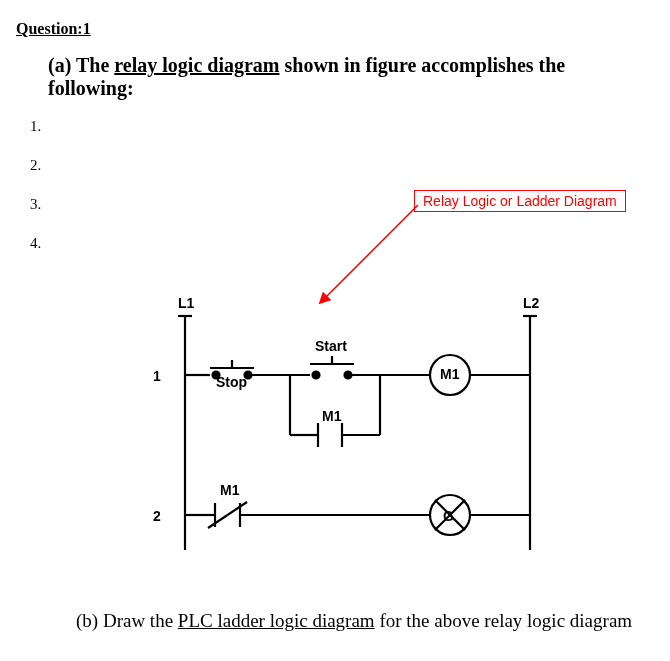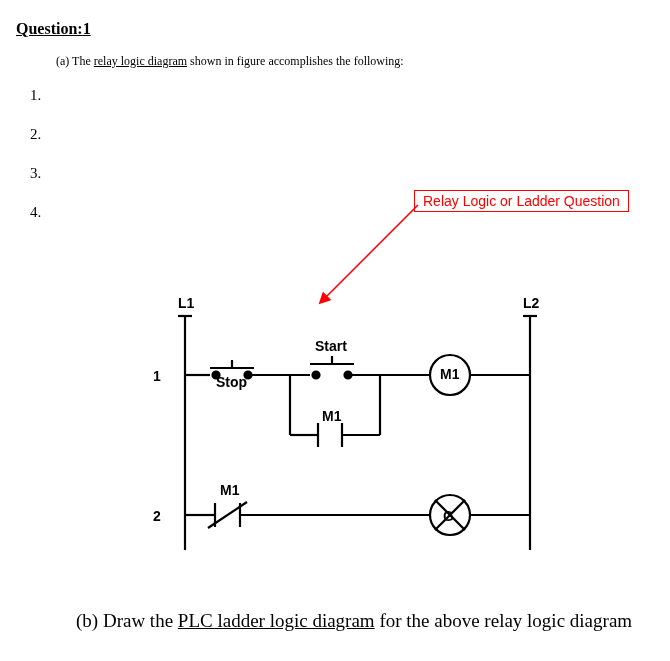--- a/index.html
+++ b/index.html
@@ -12,23 +12,24 @@
       padding: 20px 16px;
       position: relative;
     }
     .question-heading {
       font-weight: bold;
       text-decoration: underline;
       font-size: 16px;
       margin-bottom: 16px;
     }
     .part-a {
-      font-size: 12px;
-      margin-left: 40px;
+      font-size: 20px;
+      margin-left: 32px;
       margin-bottom: 18px;
+      font-weight: bold;
     }
     .part-a .underlined { text-decoration: underline; }
     .list {
       margin-left: 14px;
       font-size: 15px;
     }
     .list-item {
       margin-bottom: 22px;
     }
     .annotation-box {
@@ -81,21 +82,21 @@
   <span>(a) The </span><span class="underlined">relay logic diagram</span><span> shown in figure accomplishes the following:</span>
 </div>
 
 <div class="list">
   <div class="list-item">1.</div>
   <div class="list-item">2.</div>
   <div class="list-item">3.</div>
   <div class="list-item">4.</div>
 </div>
 
-<div class="annotation-box">Relay Logic or Ladder Question</div>
+<div class="annotation-box">Relay Logic or Ladder Diagram</div>
 
 <svg class="arrow-svg" width="120" height="110">
   <defs>
     <marker id="arrowhead" markerWidth="10" markerHeight="8" refX="2" refY="4" orient="auto">
       <polygon points="0 0, 8 4, 0 8" fill="#ff0000"></polygon>
     </marker>
   </defs>
   <line x1="108" y1="5" x2="15" y2="98" stroke="#ff0000" stroke-width="1.5" marker-end="url(#arrowhead)"></line>
 </svg>
 

